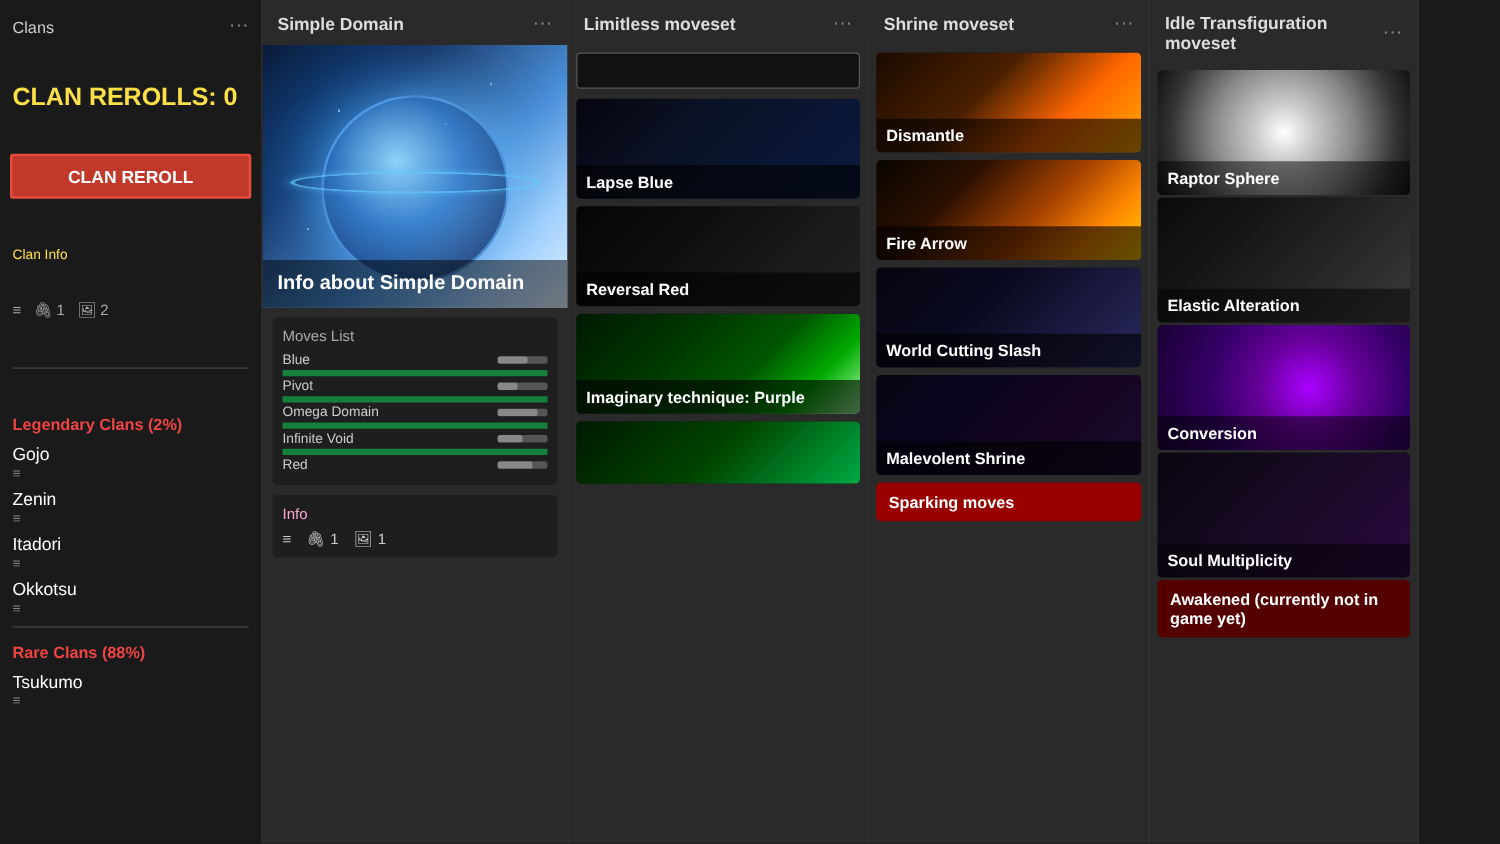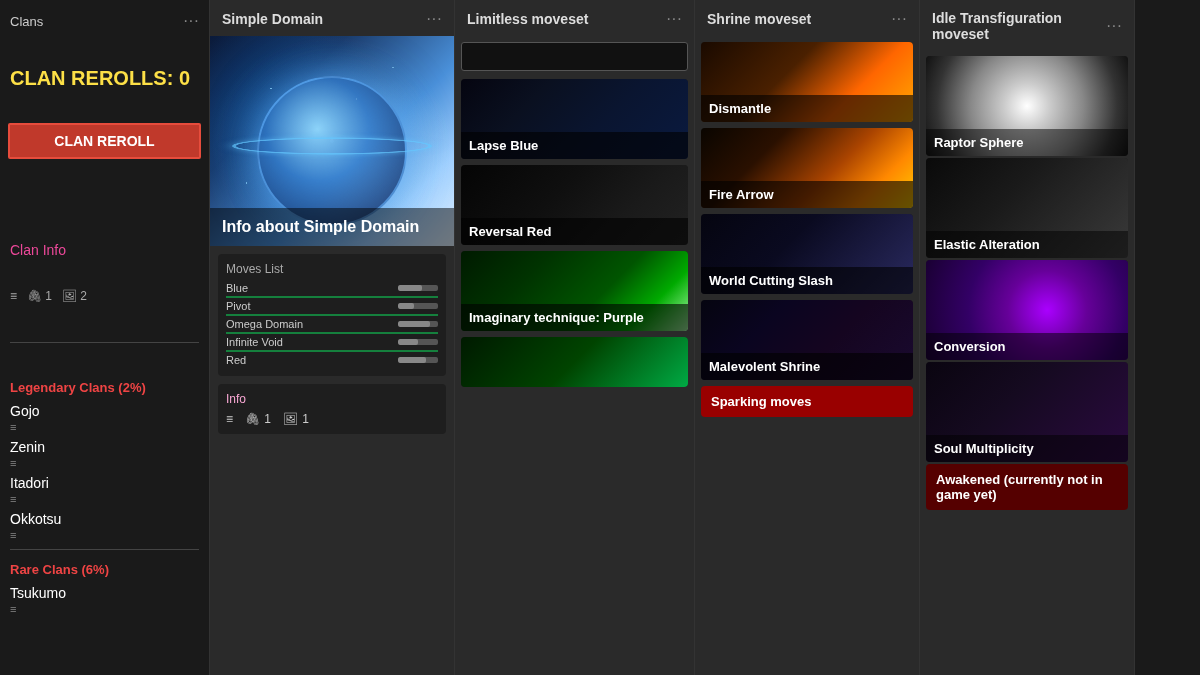--- a/index.html
+++ b/index.html
@@ -52,24 +52,23 @@
       font-size: 14px;
       font-weight: bold;
       padding: 8px 12px;
       margin: 0 8px 10px;
       cursor: pointer;
       border: 2px solid #e74c3c;
       text-align: center;
       border-radius: 2px;
     }
     .clan-info-label {
-      font-size: 14px;
-      color: #ec4899;
+      font-size: 11px;
+      color: #fde047;
       padding: 4px 10px 4px;
-      margin-top: 44px;
     }
     .clan-icons-row {
       display: flex;
       align-items: center;
       gap: 10px;
       padding: 2px 10px 8px;
     }
     .clan-icon-item {
       display: flex;
       align-items: center;
@@ -237,21 +236,21 @@
       color: #aaa;
       margin-bottom: 4px;
     }
     .move-row {
       display: flex;
       justify-content: space-between;
       align-items: center;
       padding: 2px 0;
       font-size: 11px;
       color: #ccc;
-      border-bottom: 2px solid #15803d;
+      border-bottom: 5px solid #15803d;
     }
     .move-row:last-child { border-bottom: none; }
     .move-bar {
       width: 40px;
       height: 6px;
       background: #555;
       border-radius: 2px;
       overflow: hidden;
     }
     .move-bar-fill {
@@ -440,21 +439,21 @@
     </div>
     <div class="clan-item">
       <div class="clan-name">Itadori</div>
       <div class="clan-sub">≡</div>
     </div>
     <div class="clan-item">
       <div class="clan-name">Okkotsu</div>
       <div class="clan-sub">≡</div>
     </div>
     <hr class="sidebar-divider">
-    <div class="section-label">Rare Clans (6%)</div>
+    <div class="section-label">Rare Clans (88%)</div>
     <div class="clan-item">
       <div class="clan-name">Tsukumo</div>
       <div class="clan-sub">≡</div>
     </div>
   </div>
 </div>
 
 <div class="column col1">
   <div class="column-header">
     <span class="column-title">Simple Domain</span>

